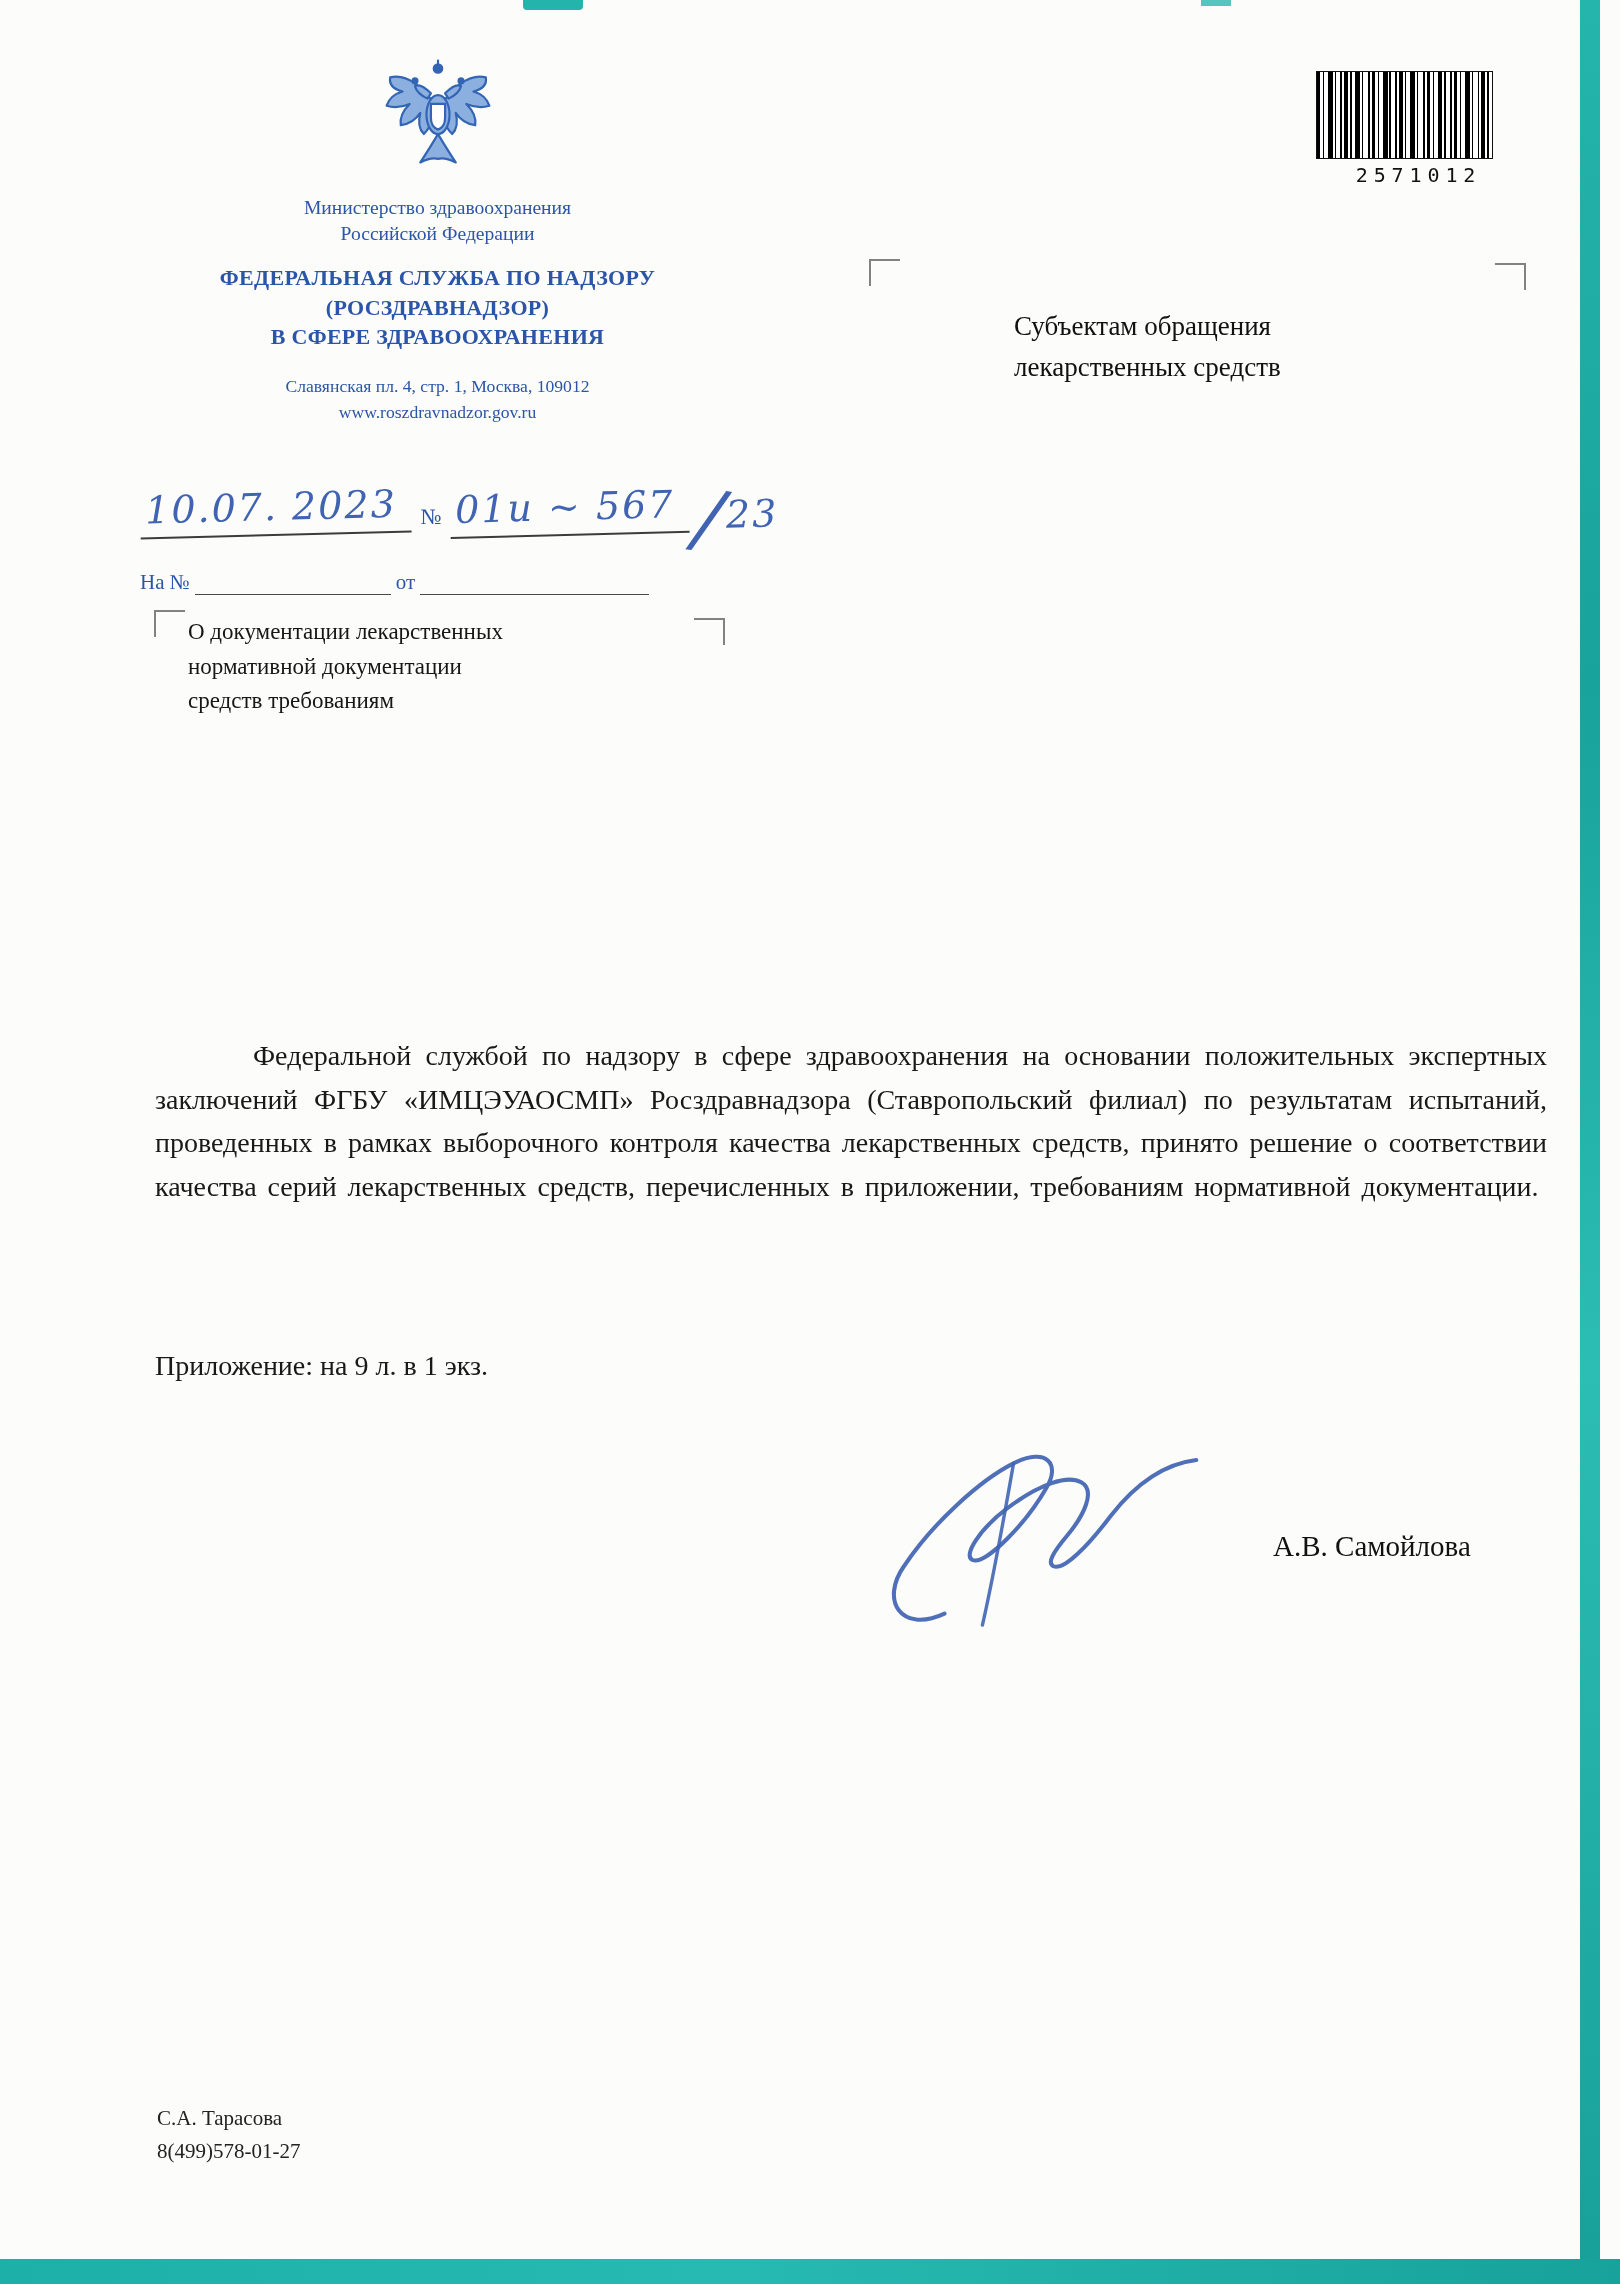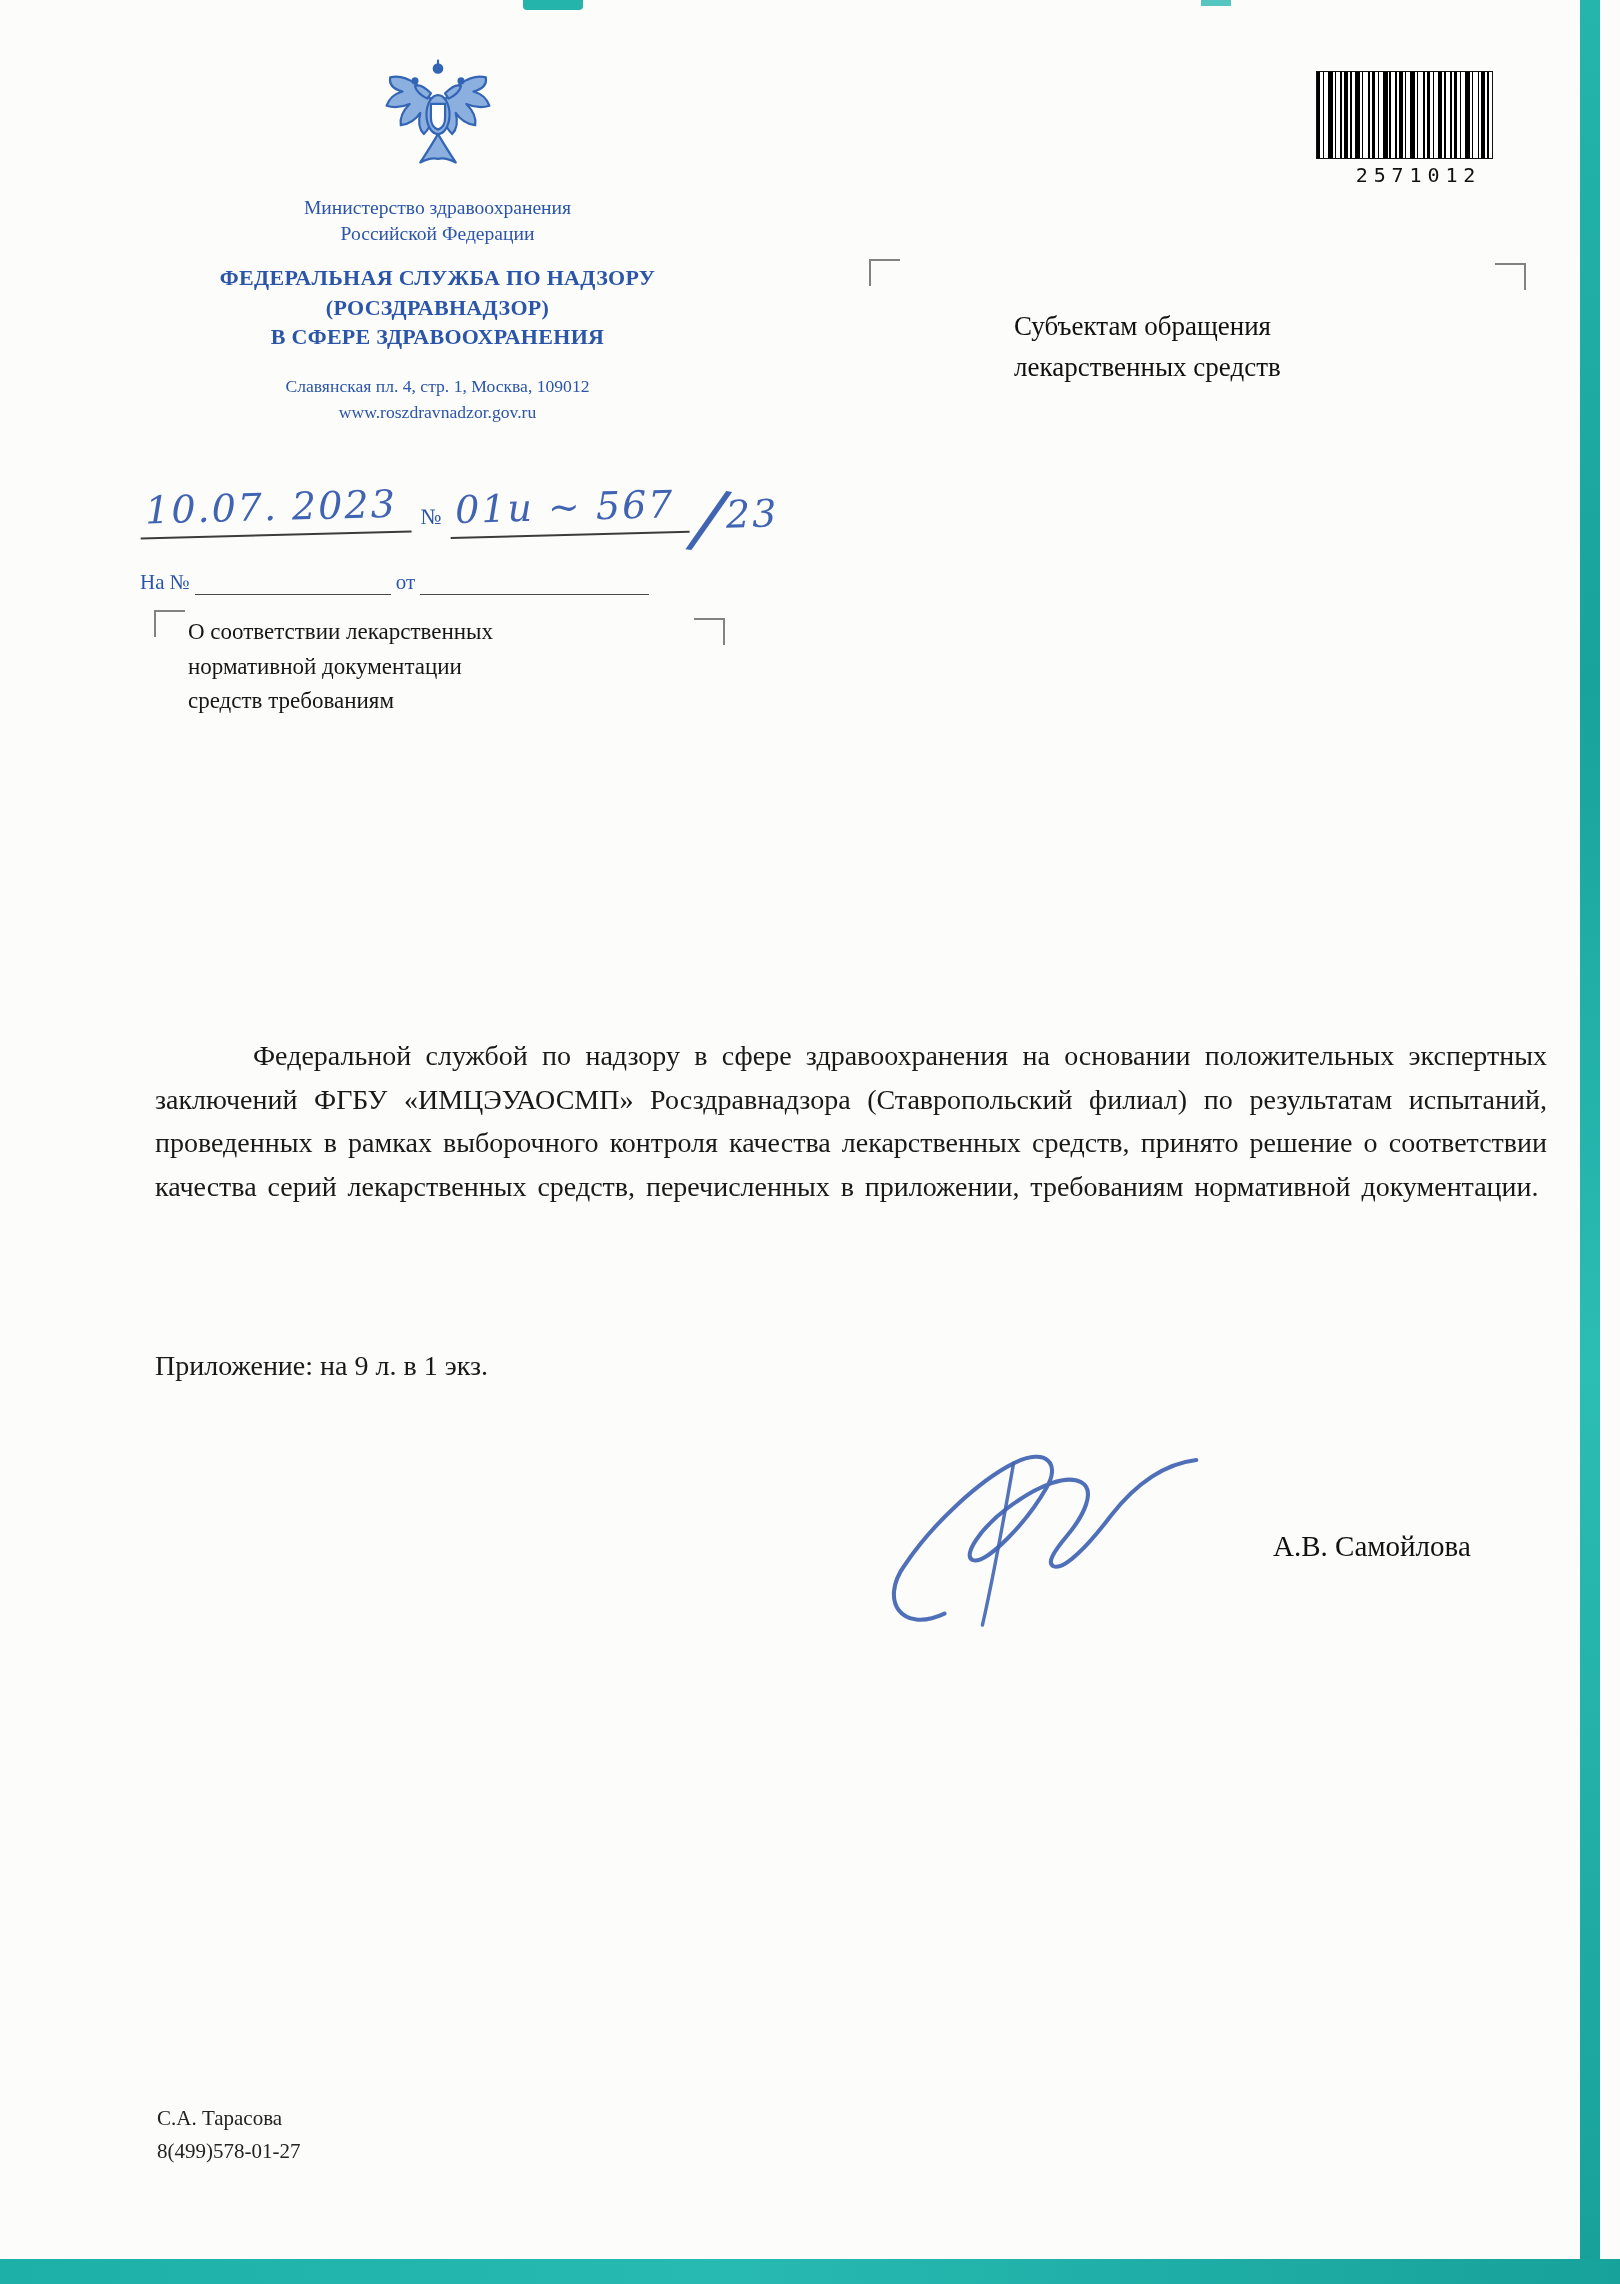--- a/index.html
+++ b/index.html
@@ -143,21 +143,21 @@
       <span class="blank b1"></span>
       <span>от</span>
       <span class="blank b2"></span>
     </div>
   </div>
 
   <div class="br tl" style="left:154px;top:610px;"></div>
   <div class="br tr" style="left:694px;top:618px;"></div>
 
   <div class="subject">
-    <div>О соответствии лекарственных</div>
+    <div>О документации лекарственных</div>
     <div>нормативной документации</div>
     <div>средств требованиям</div>
   </div>
 
   <div class="br tl" style="left:869px;top:259px;"></div>
   <div class="br tr" style="left:1495px;top:263px;"></div>
 
   <div class="addressee">
     <div>Субъектам обращения</div>
     <div>лекарственных средств</div>

